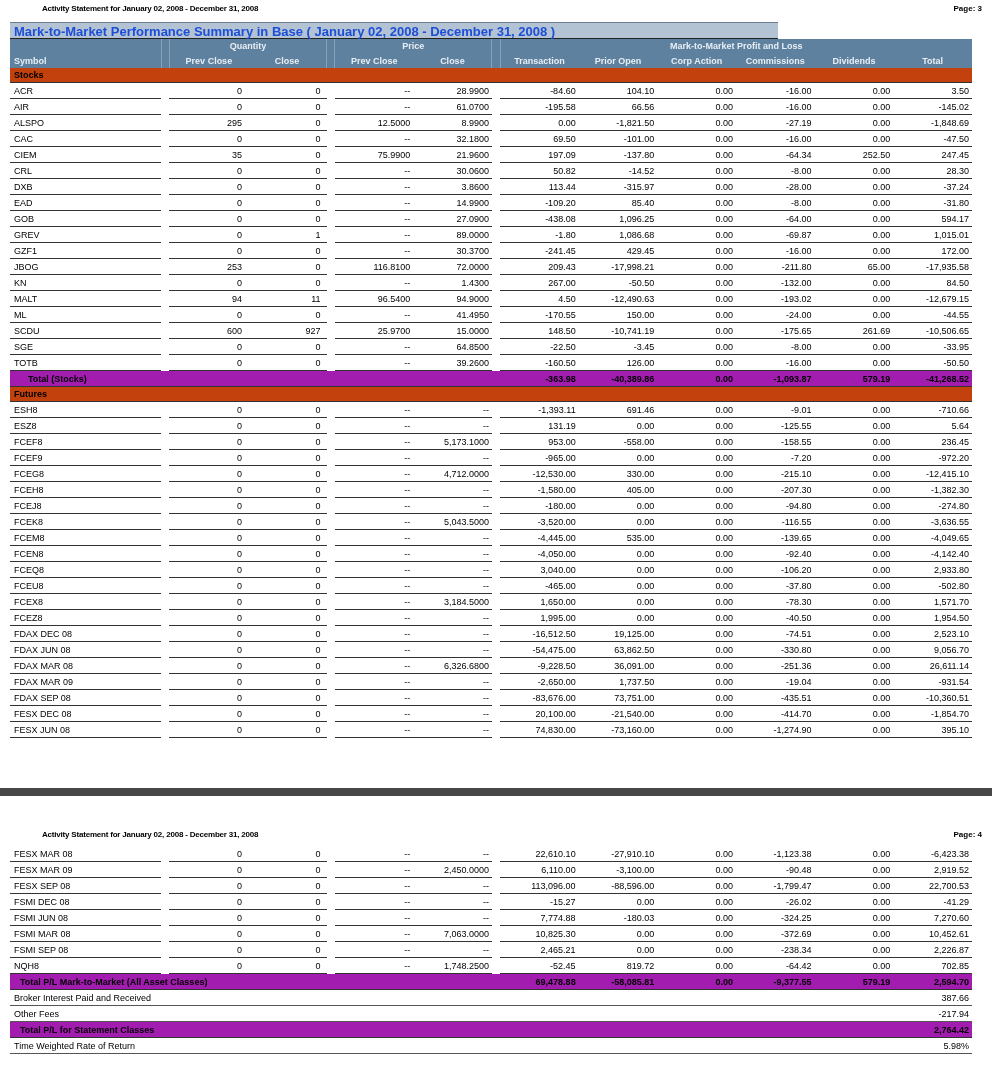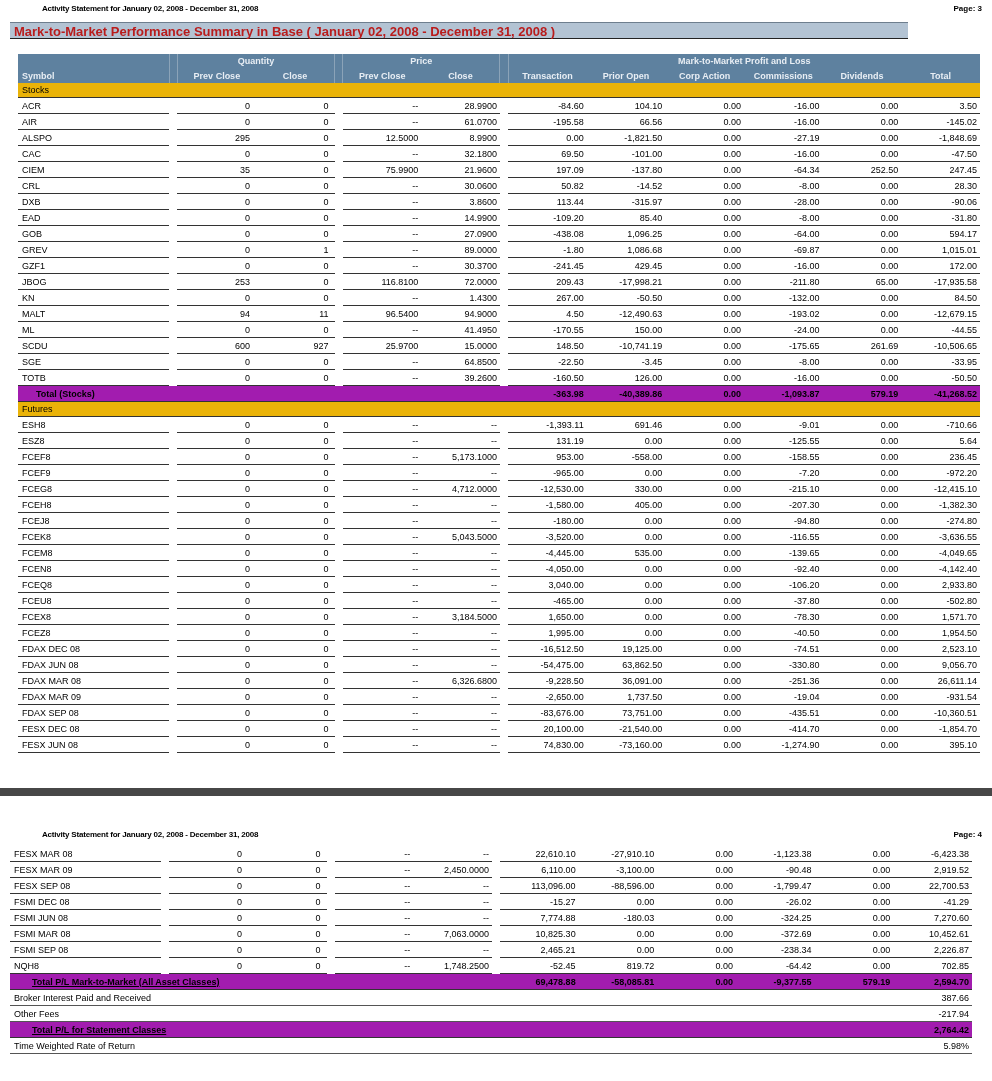--- a/index.html
+++ b/index.html
@@ -2,55 +2,55 @@
 <html><head>
 <meta charset="utf-8">
 <style>
   html, body { margin:0; padding:0; background:#fff; }
   body { width:992px; height:1081px; position:relative; overflow:hidden;
          font-family:"Liberation Sans", sans-serif; color:#000; }
   .page { position:absolute; left:0; width:992px; }
   .page-header { position:relative; height:14px; font-size:8px; font-weight:bold; }
   .page-header .left { position:absolute; left:18px; top:4px; letter-spacing:-0.2px;margin-left:24px; }
   .page-header .right { position:absolute; right:10px; top:4px; }
-  .title-bar { position:absolute; left:10px; width:898px; height:17px; background:#b3c3d3;
+  .title-bar { position:absolute; left:10px; width:768px; height:17px; background:#b3c3d3;
                border-top:1px solid #6e7e8e; border-bottom:1px solid #222;
-               font-size:13px; font-weight:bold; line-height:17px; padding-left:4px; box-sizing:border-box; color:#b91c1c; }
+               font-size:13px; font-weight:bold; line-height:17px; padding-left:4px; box-sizing:border-box; color:#1d4ed8; }
   table { border-collapse:collapse; table-layout:fixed; position:absolute; left:10px; width:962px; font-size:9px; }
   col.c-sym { width:150px; }
   col.c-gap { width:8px; }
   col.c-q { width:78px; }
   col.c-num { width:78px; }
   thead th { background:#5e819f; color:#e8eef4; font-weight:bold; font-size:9px; height:15px; padding:0 3px; }
   thead tr.grp th { height:14px; }
   thead th.sym { text-align:left; padding-left:4px; }
   thead th.sep { background:#5e819f; border-left:1px solid #8ba3b8; border-right:1px solid #8ba3b8; padding:0; }
   td { height:15px; padding:0 2px; white-space:nowrap; overflow:hidden; }
   td.num { text-align:right; padding-right:3px; }
   td.q { text-align:right; padding-right:6px; }
   td.sym { text-align:left; padding-left:4px; }
   tr.data td { border-bottom:1.5px solid #333; }
   tr.data td.gap { border-bottom:none; }
-  tr.section td { background:#eab308; font-weight:normal; height:14px; border-bottom:1.5px solid #333; }
+  tr.section td { background:#c2410c; font-weight:bold; height:14px; border-bottom:1.5px solid #333; }
   tr.total td { background:#a21caf; font-weight:bold; border-bottom:1.5px solid #333; }
   tr.total td.label { padding-left:18px; }
-  tr.total2 td.label { padding-left:22px;text-decoration:underline; }
+  tr.total2 td.label { padding-left:10px; }
   tr.plain td { border-bottom:1.5px solid #555; }
   .divider { position:absolute; left:0; top:788px; width:992px; height:8px; background:#474747; }
 </style>
 </head>
 <body>
 
 <div class="page" style="top:0;">
   <div class="page-header">
     <span class="left">Activity Statement for January 02, 2008 - December 31, 2008</span>
     <span class="right">Page: 3</span>
   </div>
   <div class="title-bar" style="top:22px;">Mark-to-Market Performance Summary in Base ( January 02, 2008 - December 31, 2008 )</div>
-  <table id="t3" style="top:54px;margin-left:8px;">
+  <table id="t3" style="top:39px;">
     <colgroup>
       <col class="c-sym">
         <col class="c-gap">
         <col class="c-q">
         <col class="c-q">
         <col class="c-gap">
       <col class="c-num">
         <col class="c-num">
         <col class="c-gap">
       <col class="c-num">
@@ -194,21 +194,21 @@
           <td class="q">0</td>
           <td class="gap"></td>
           <td class="num">--</td>
           <td class="num">3.8600</td>
           <td class="gap"></td>
           <td class="num">113.44</td>
           <td class="num">-315.97</td>
           <td class="num">0.00</td>
           <td class="num">-28.00</td>
           <td class="num">0.00</td>
-          <td class="num">-90.06</td>
+          <td class="num">-37.24</td>
         </tr>
         <tr class="data">
           <td class="sym">EAD</td>
           <td class="gap"></td>
           <td class="q">0</td>
           <td class="q">0</td>
           <td class="gap"></td>
           <td class="num">--</td>
           <td class="num">14.9900</td>
           <td class="gap"></td>

